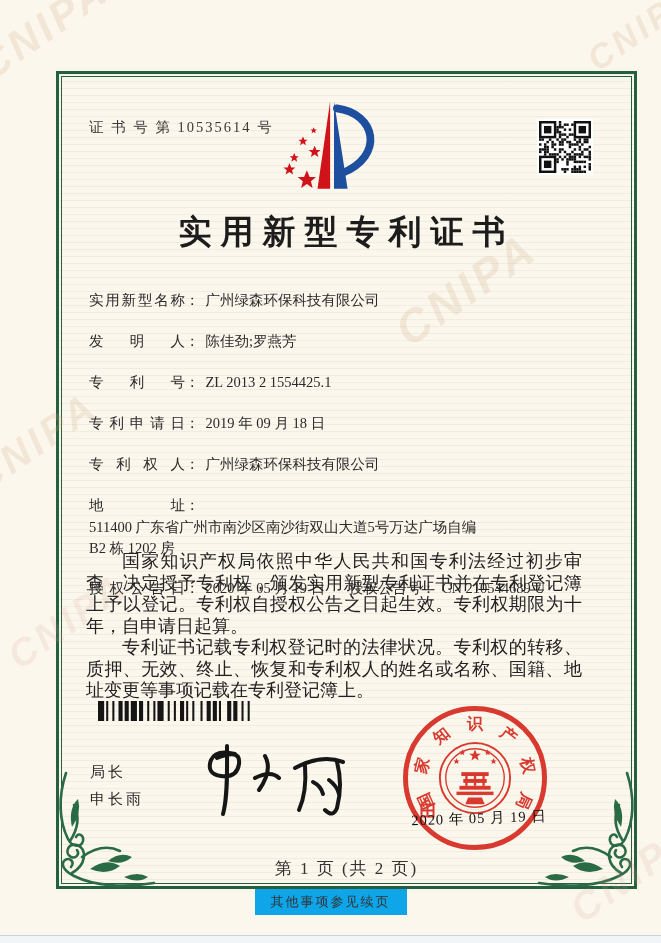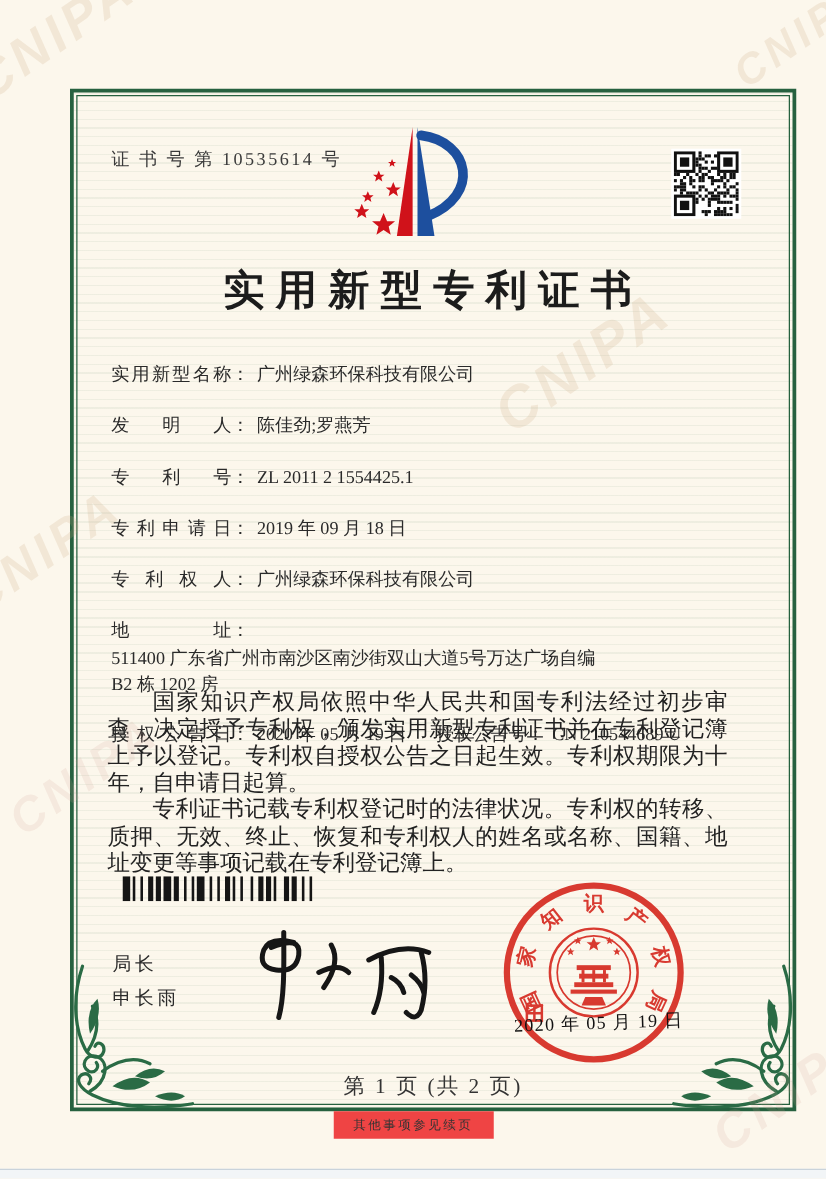--- a/index.html
+++ b/index.html
@@ -86,21 +86,21 @@
   
   .page-info{
     position:absolute;left:0;right:0;top:783px;text-align:center;
     font-size:17px;letter-spacing:2px;color:#333;
   }
   .flourish{position:absolute;bottom:-3px;width:100px;height:120px;z-index:2;}
   .flourish.fl-left{left:-3px;}
   .flourish.fl-right{right:-3px;transform:scaleX(-1);}
   .footer-note{
     position:absolute;left:50%;top:889px;transform:translateX(-50%);
-    background:#ef4444;padding:4px 16px;font-size:10px;letter-spacing:2px;
+    background:#0ea5e9;padding:4px 16px;font-size:13px;letter-spacing:2px;
     color:#333;z-index:3;white-space:nowrap;
   }
   .bottom-strip{
     position:absolute;left:0;right:0;bottom:0;height:7px;
     background:#f2f5f7;border-top:1px solid #c9d3db;z-index:1;
   }
 </style>
 </head>
 <body>
 
@@ -313,21 +313,21 @@
     <div class="title">实用新型专利证书</div>
 
     <div class="fields">
       <div class="frow">
         <span class="flabel">实用新型名称</span><span class="fcolon">：</span><span class="fvalue">广州绿森环保科技有限公司</span>
       </div>
       <div class="frow">
         <span class="flabel">发明人</span><span class="fcolon">：</span><span class="fvalue">陈佳劲;罗燕芳</span>
       </div>
       <div class="frow">
-        <span class="flabel">专利号</span><span class="fcolon">：</span><span class="fvalue">ZL 2011 2 1554425.1</span>
+        <span class="flabel">专利号</span><span class="fcolon">：</span><span class="fvalue">ZL 2013 2 1554425.1</span>
       </div>
       <div class="frow">
         <span class="flabel">专利申请日</span><span class="fcolon">：</span><span class="fvalue">2019 年 09 月 18 日</span>
       </div>
       <div class="frow">
         <span class="flabel">专利权人</span><span class="fcolon">：</span><span class="fvalue">广州绿森环保科技有限公司</span>
       </div>
       <div class="frow addr">
         <span class="flabel">地址</span><span class="fcolon">：</span><span class="fvalue">511400 广东省广州市南沙区南沙街双山大道5号万达广场自编 B2 栋 1202 房</span>
       </div>

